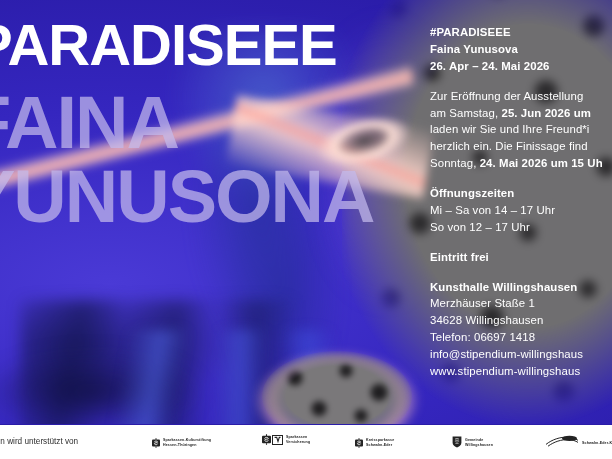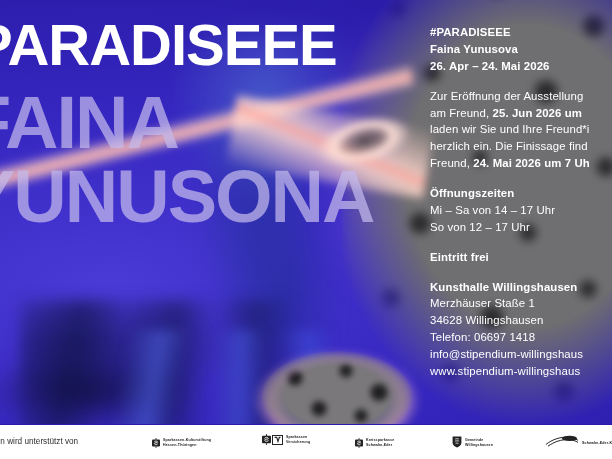--- a/index.html
+++ b/index.html
@@ -247,24 +247,24 @@
   <div class="info">
 
     <div class="block">
       <div class="b">#PARADISEEE</div>
       <div class="b">Faina Yunusova</div>
       <div class="b">26. Apr – 24. Mai 2026</div>
     </div>
 
     <div class="block">
       <div class="nowrap">Zur Eröffnung der Ausstellung</div>
-      <div class="nowrap"><span>am Freund, </span><b>25. Jun 2026 um</b></div>
+      <div class="nowrap"><span>am Samstag, </span><b>25. Jun 2026 um</b></div>
       <div class="nowrap">laden wir Sie und Ihre Freund*i</div>
       <div class="nowrap">herzlich ein. Die Finissage find</div>
-      <div class="nowrap"><span>Freund, </span><b>24. Mai 2026 um 7 Uh</b></div>
+      <div class="nowrap"><span>Sonntag, </span><b>24. Mai 2026 um 15 Uh</b></div>
     </div>
 
     <div class="block">
       <div class="b">Öffnungszeiten</div>
       <div class="nowrap">Mi – Sa von 14 – 17 Uhr</div>
       <div class="nowrap">So von 12 – 17 Uhr</div>
     </div>
 
     <div class="block">
       <div class="b">Eintritt frei</div>

